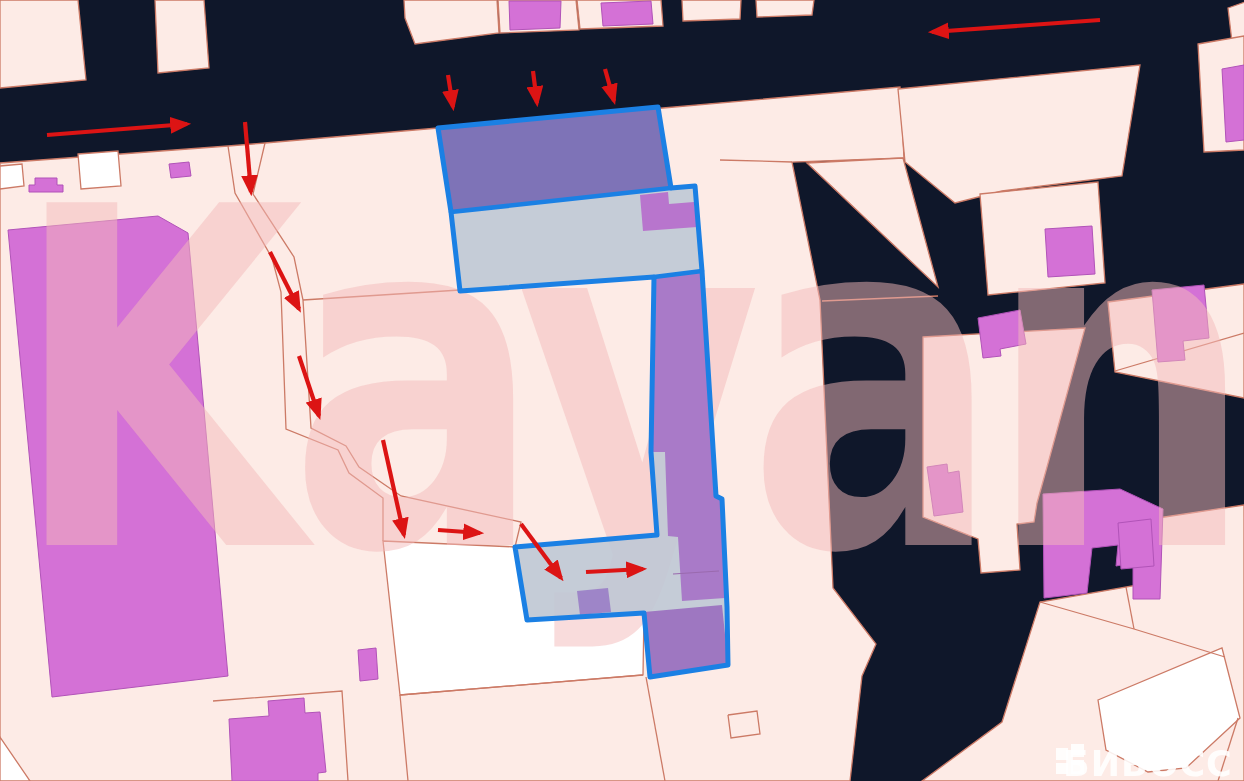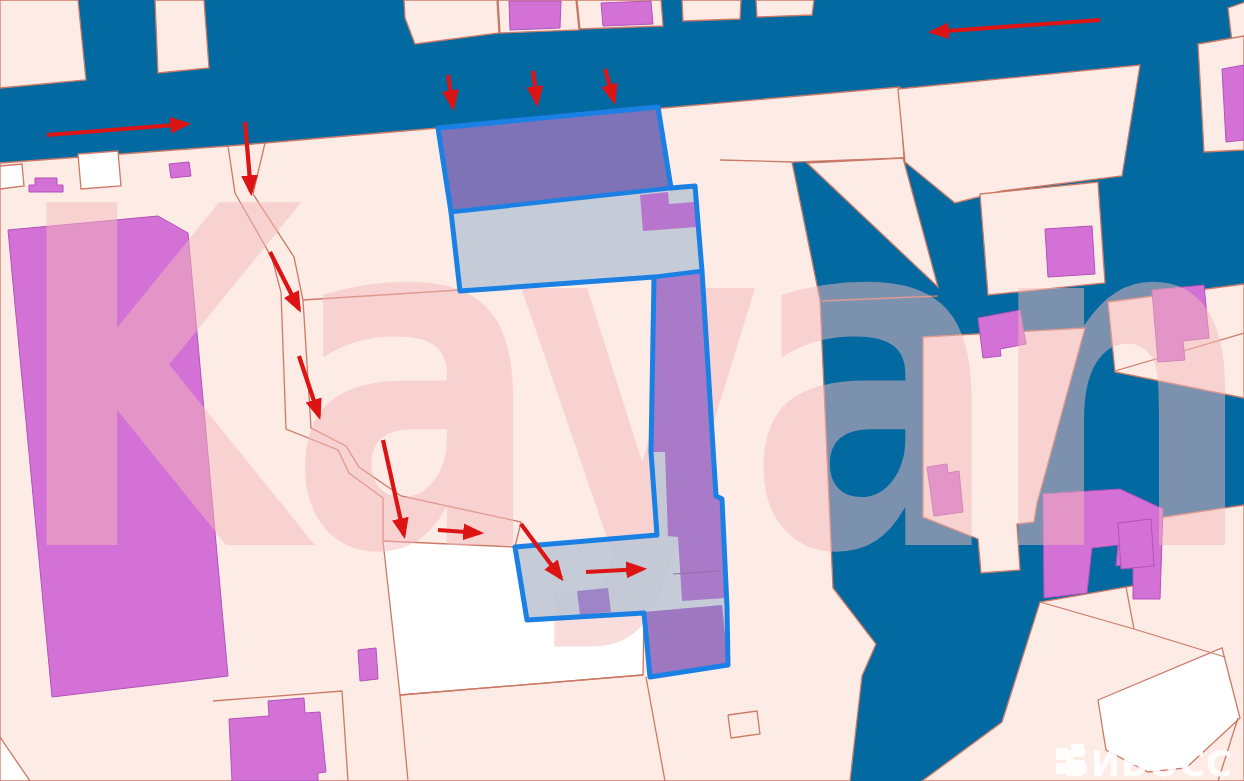--- a/index.html
+++ b/index.html
@@ -1,16 +1,16 @@
 <!DOCTYPE html>
 <html><head>
 <meta charset="utf-8">
 <style>
   html,body{margin:0;padding:0;background:#ffffff;}
-  .stage{position:relative;width:1244px;height:781px;overflow:hidden;background:#0369a1;
+  .stage{position:relative;width:1244px;height:781px;overflow:hidden;background:#0f172a;
          font-family:"DejaVu Sans",sans-serif;}
   .stage svg{position:absolute;left:0;top:0;}
   #base-layer{z-index:1;}
   .watermark{position:absolute;left:12px;top:148px;z-index:2;
              font-weight:700;font-size:470px;line-height:1;white-space:nowrap;
              letter-spacing:-18px;transform:scaleX(.8);transform-origin:0 0;
              color:rgba(244,185,185,0.5);pointer-events:none;
              font-family:"DejaVu Sans",sans-serif;}
   #overlay-layer{z-index:3;}
   .brand{position:absolute;left:1056px;top:744px;z-index:4;display:flex;align-items:center;gap:7px;

